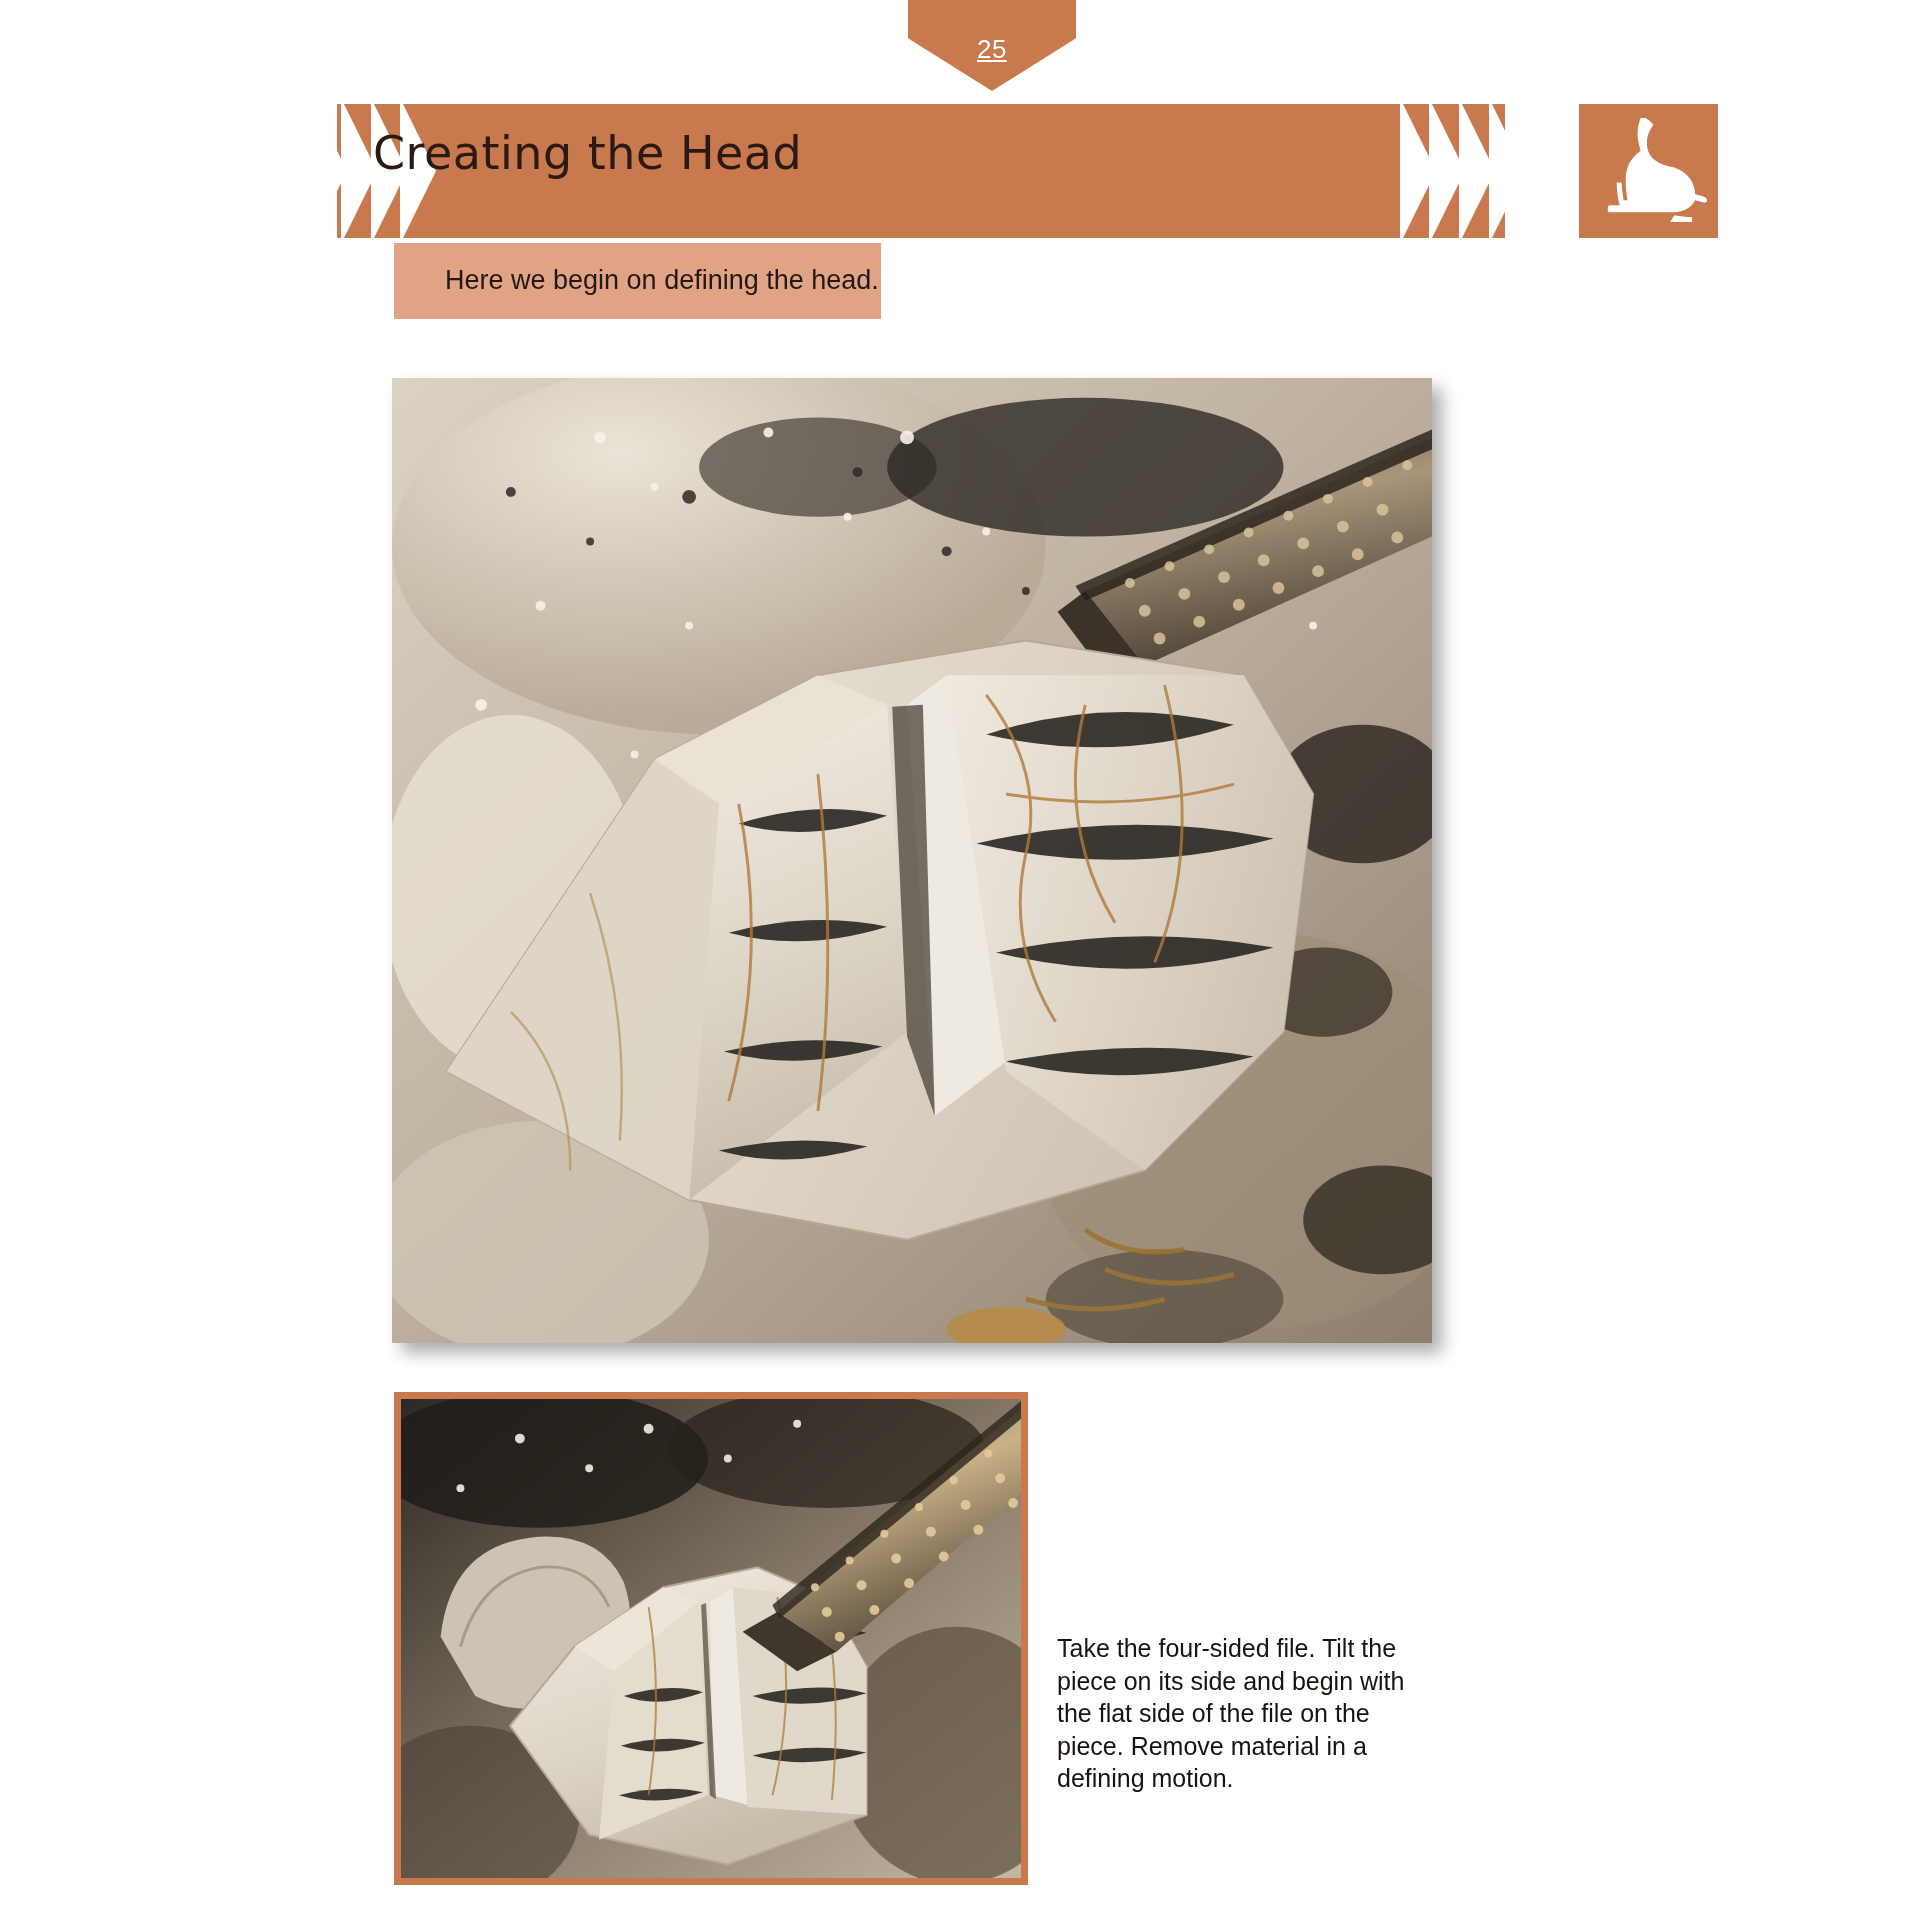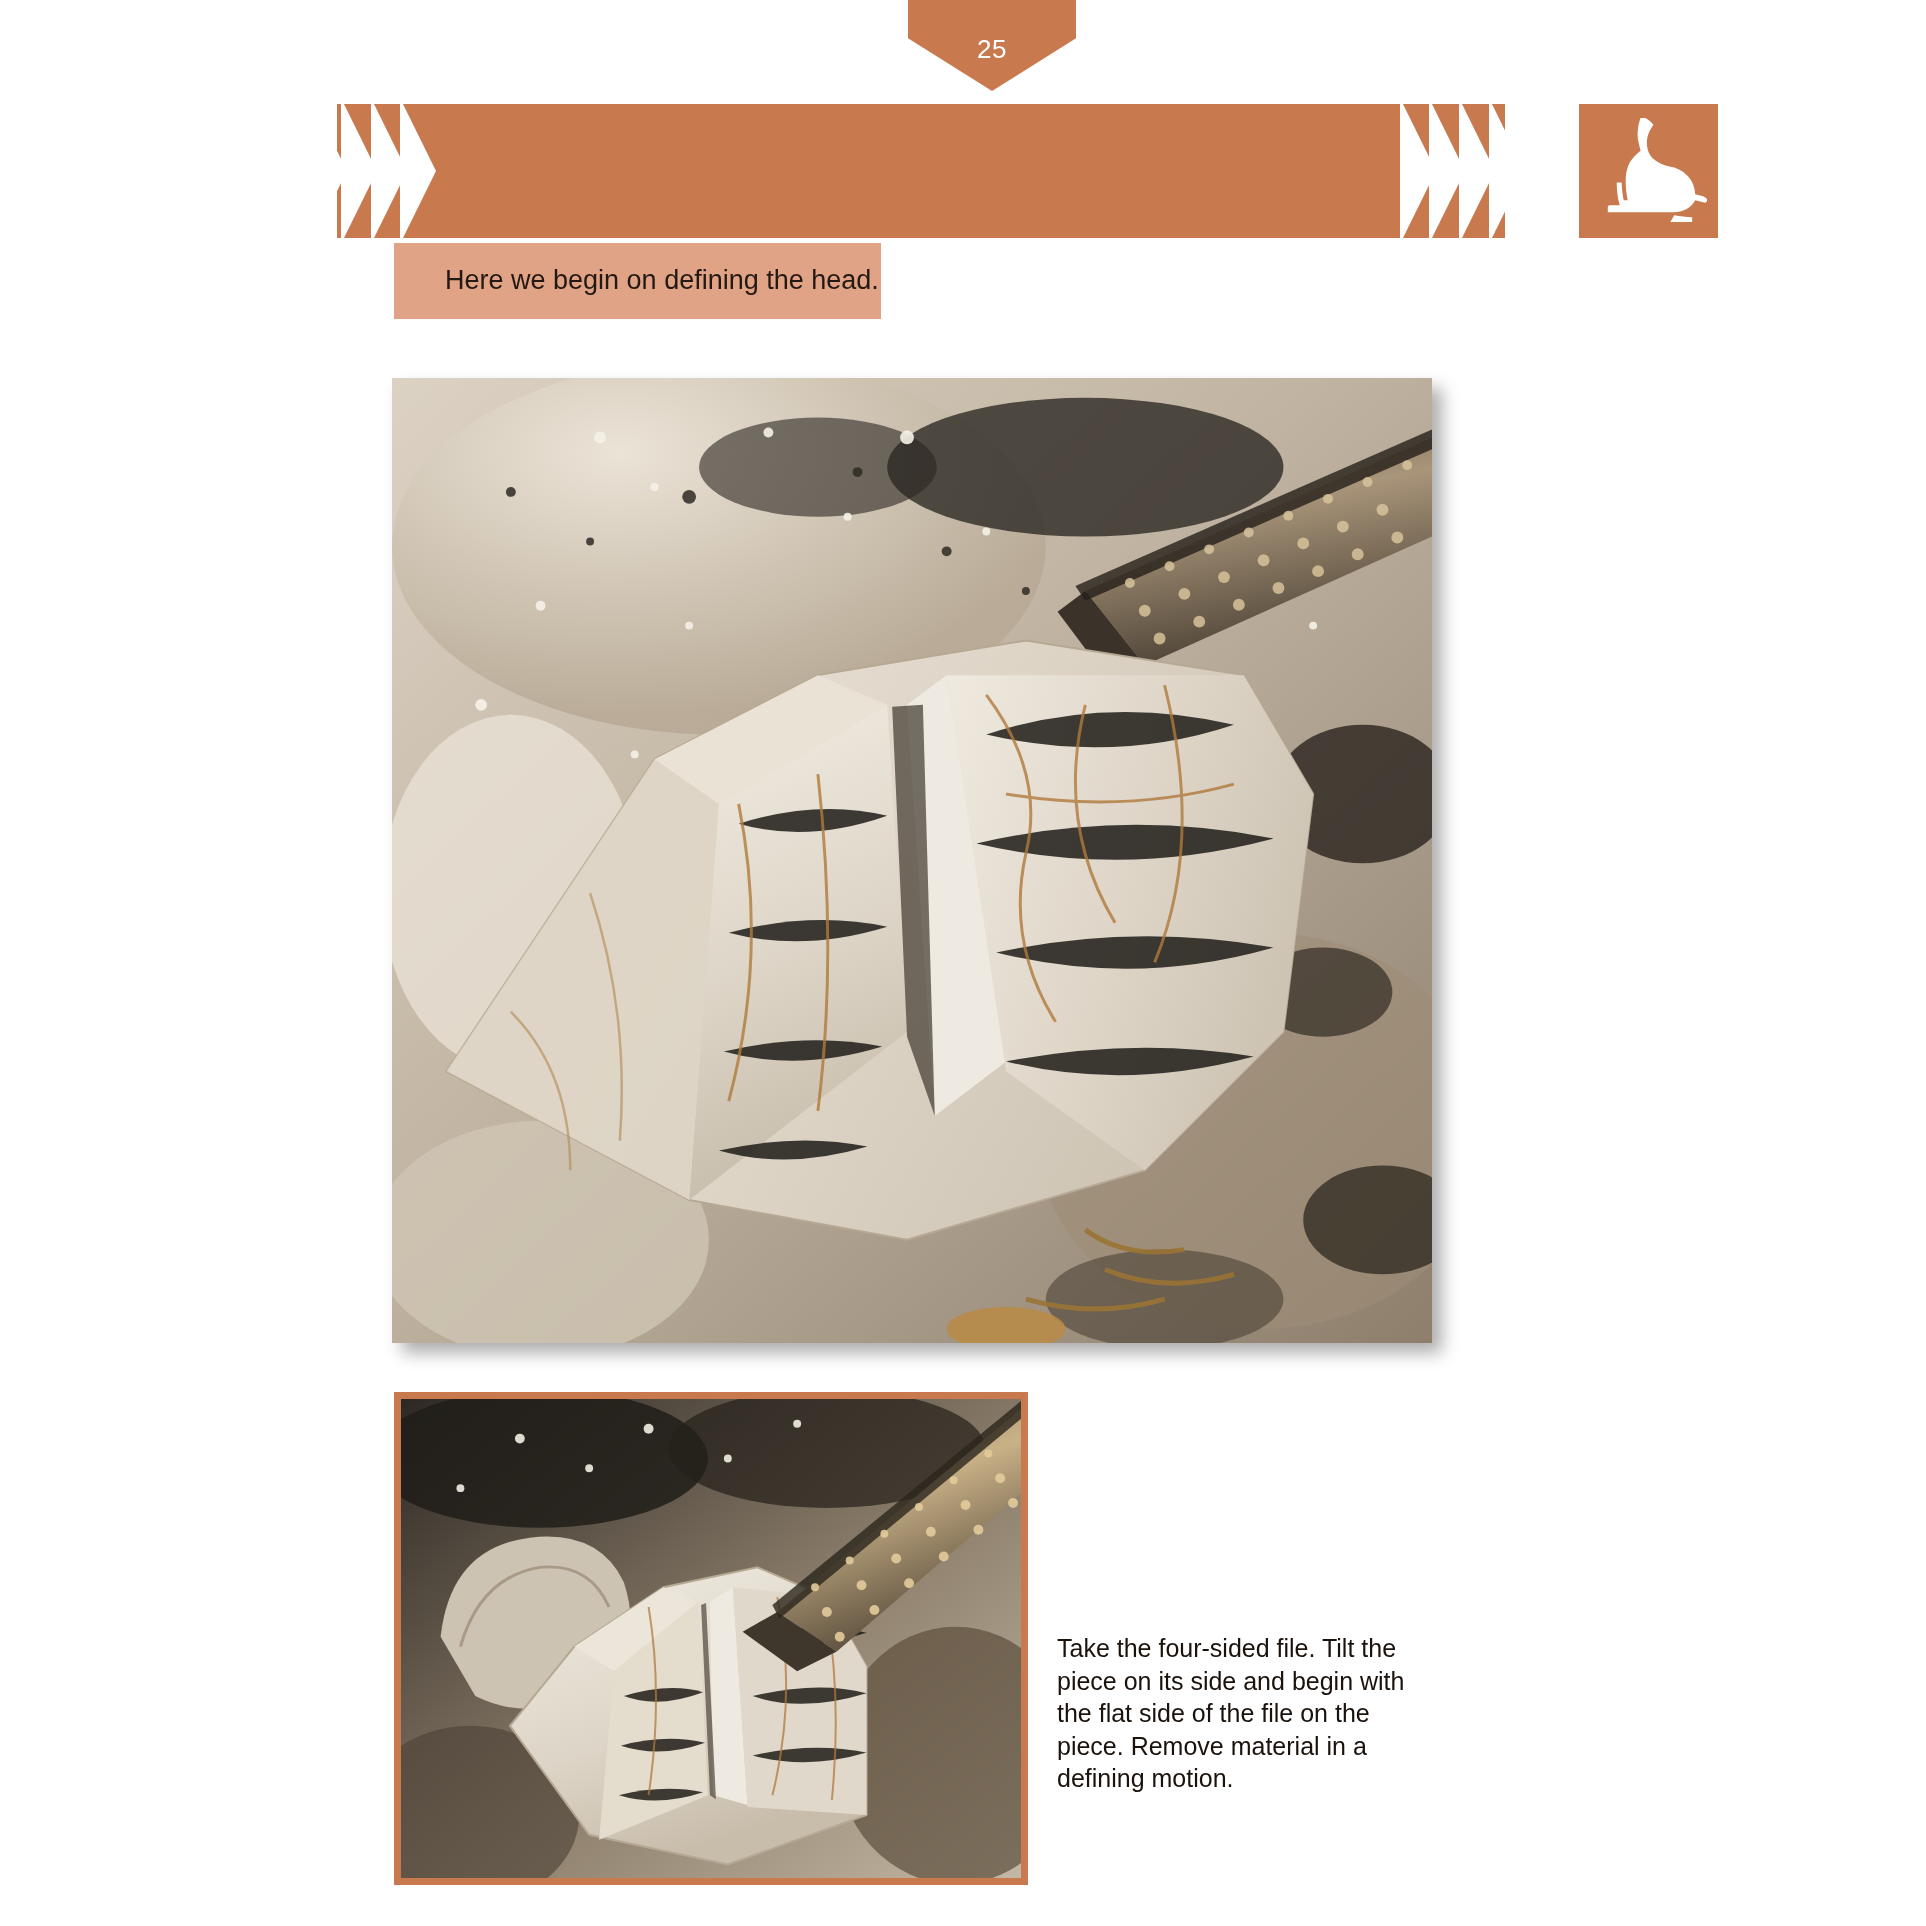--- a/index.html
+++ b/index.html
@@ -27,20 +27,21 @@
   }
   #page-tab .num {
     position: absolute;
     top: 34px;
     left: 0;
     width: 100%;
     text-align: center;
     color: #ffffff;
     font-size: 26px;
     letter-spacing: 0.5px;
+    text-decoration: underline;
   }
 
   
   #header-band {
     position: absolute;
     left: 337px;
     top: 104px;
     width: 1168px;
     height: 134px;
   }
@@ -186,20 +187,21 @@
       <i></i>
       <i></i>
       <i></i>
   </div>
   <div class="chev-right">
     <i></i>
       <i></i>
       <i></i>
       <i></i>
   </div>
+  <div id="header-title">Creating the Head</div>
 </div>
 
 <div id="logo-box">
   <svg width="139" height="134" viewBox="0 0 140 135">
     <path fill="#ffffff" d="M62 14 c-2 5 -3 11 -3 17 c0 6 2 11 3 16 c-4 3 -8 7 -11 12 c-3 6 -4 12 -4 19 c0 7 1 13 2 19 l-4 0 c-1 -6 -2 -12 -2 -18 l-5 0 c0 8 1 16 3 23 l-10 0 c-1 0 -2 1 -2 2 l0 5 l66 0 c5 0 9 -1 13 -3 c4 -2 7 -5 9 -9 l8 2 c2 1 4 0 4 -2 c0 -2 -2 -3 -4 -4 l-8 -2 c0 -7 -3 -14 -8 -19 c-5 -5 -11 -8 -18 -9 c-5 -1 -10 -3 -14 -6 c-4 -3 -7 -7 -8 -12 c-1 -5 -1 -10 1 -15 c1 -3 3 -6 5 -9 c-2 -3 -5 -5 -8 -7 c-1 0 -3 0 -5 0 z"></path>
     <path fill="#ffffff" d="M96 112 c6 1 12 2 18 2 l0 5 l-22 0 z"></path>
   </svg>
 </div>
 
 <div id="intro-box">

